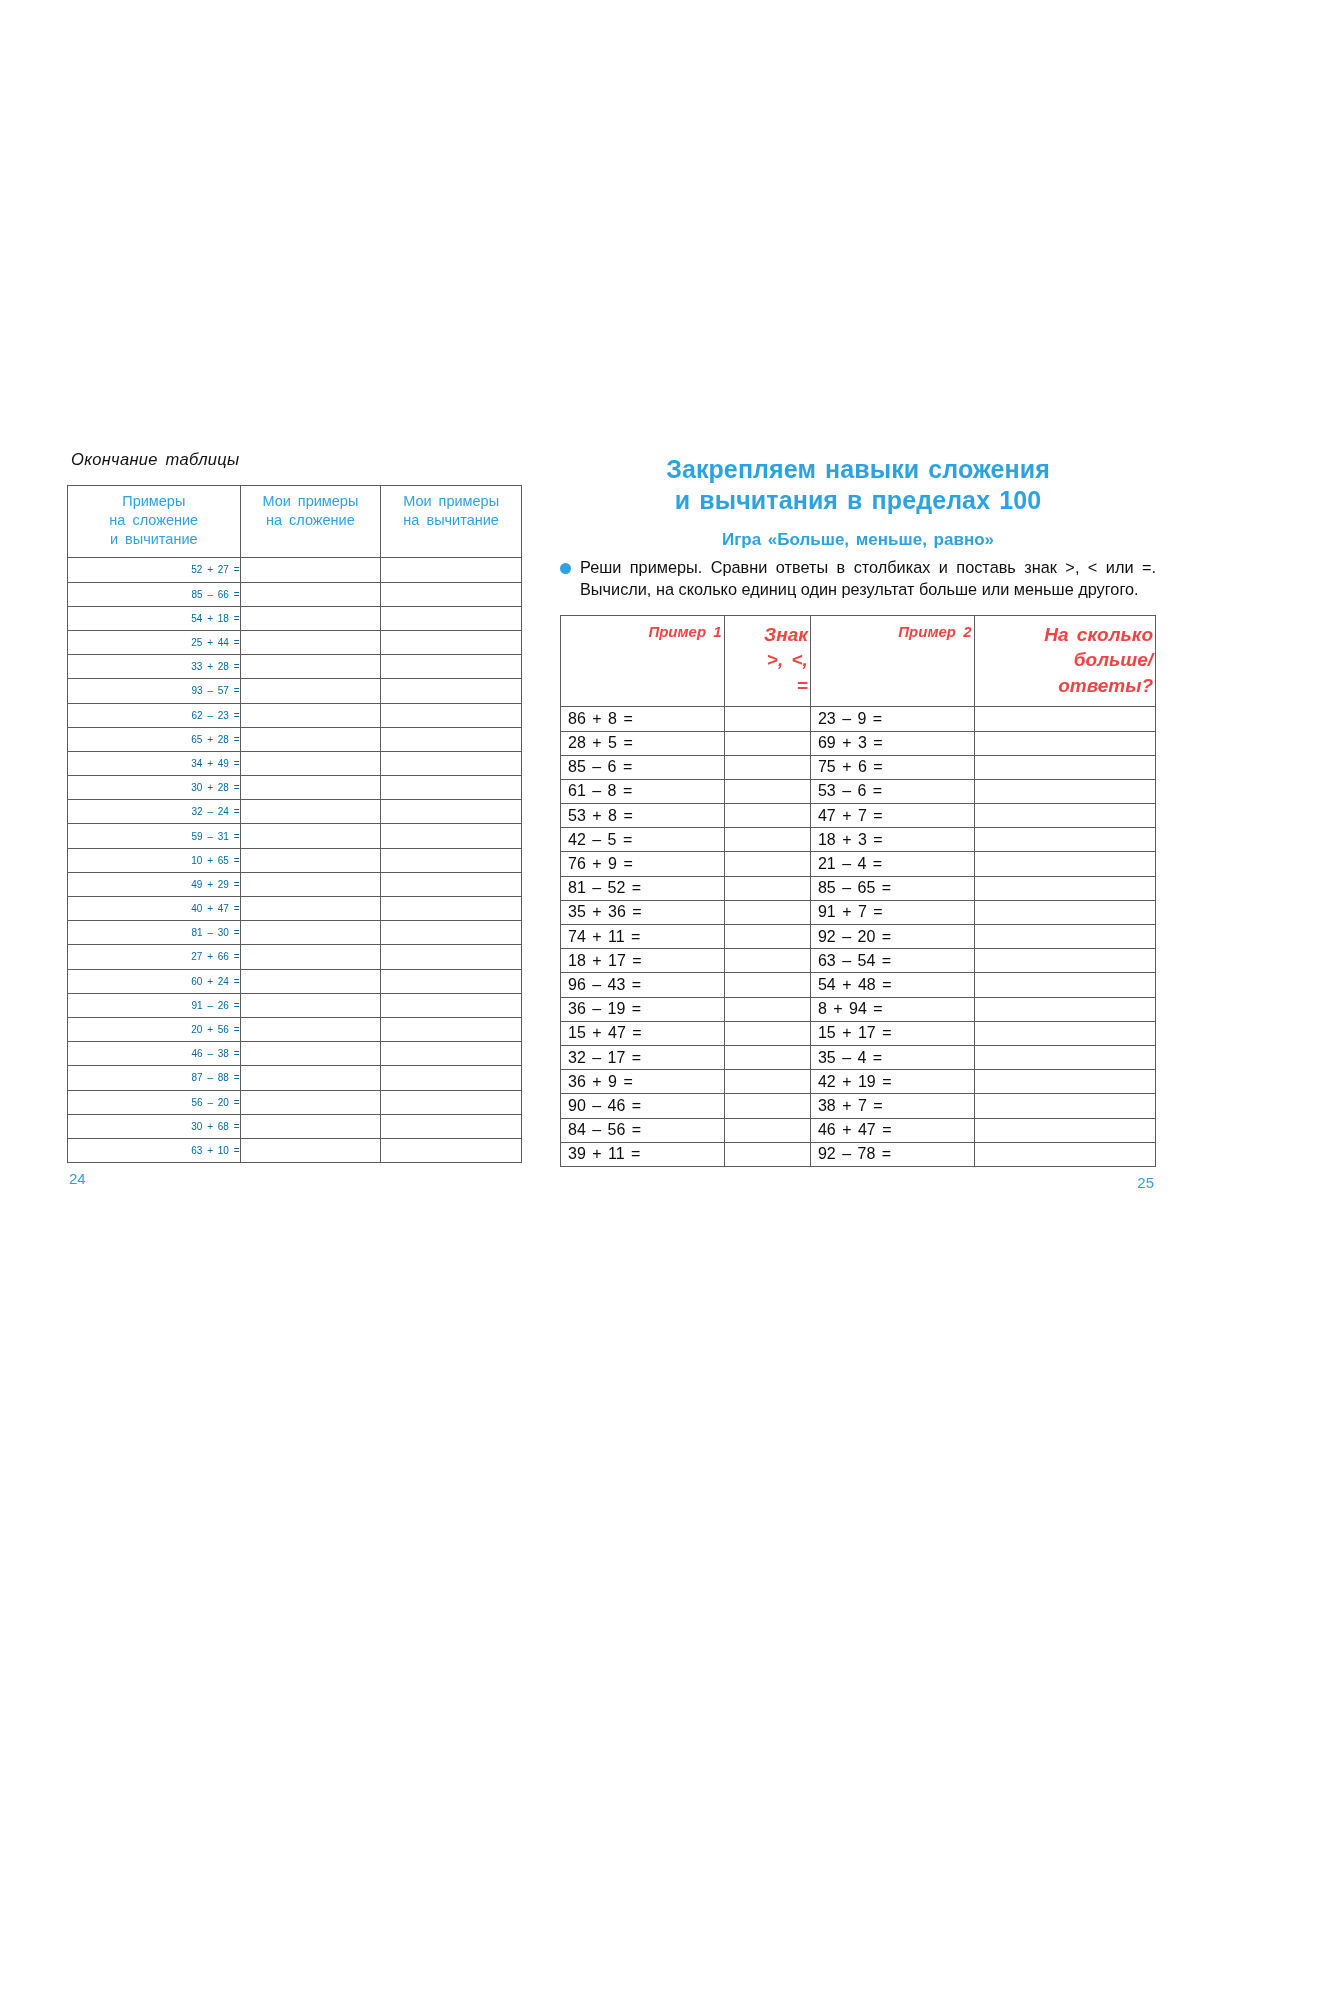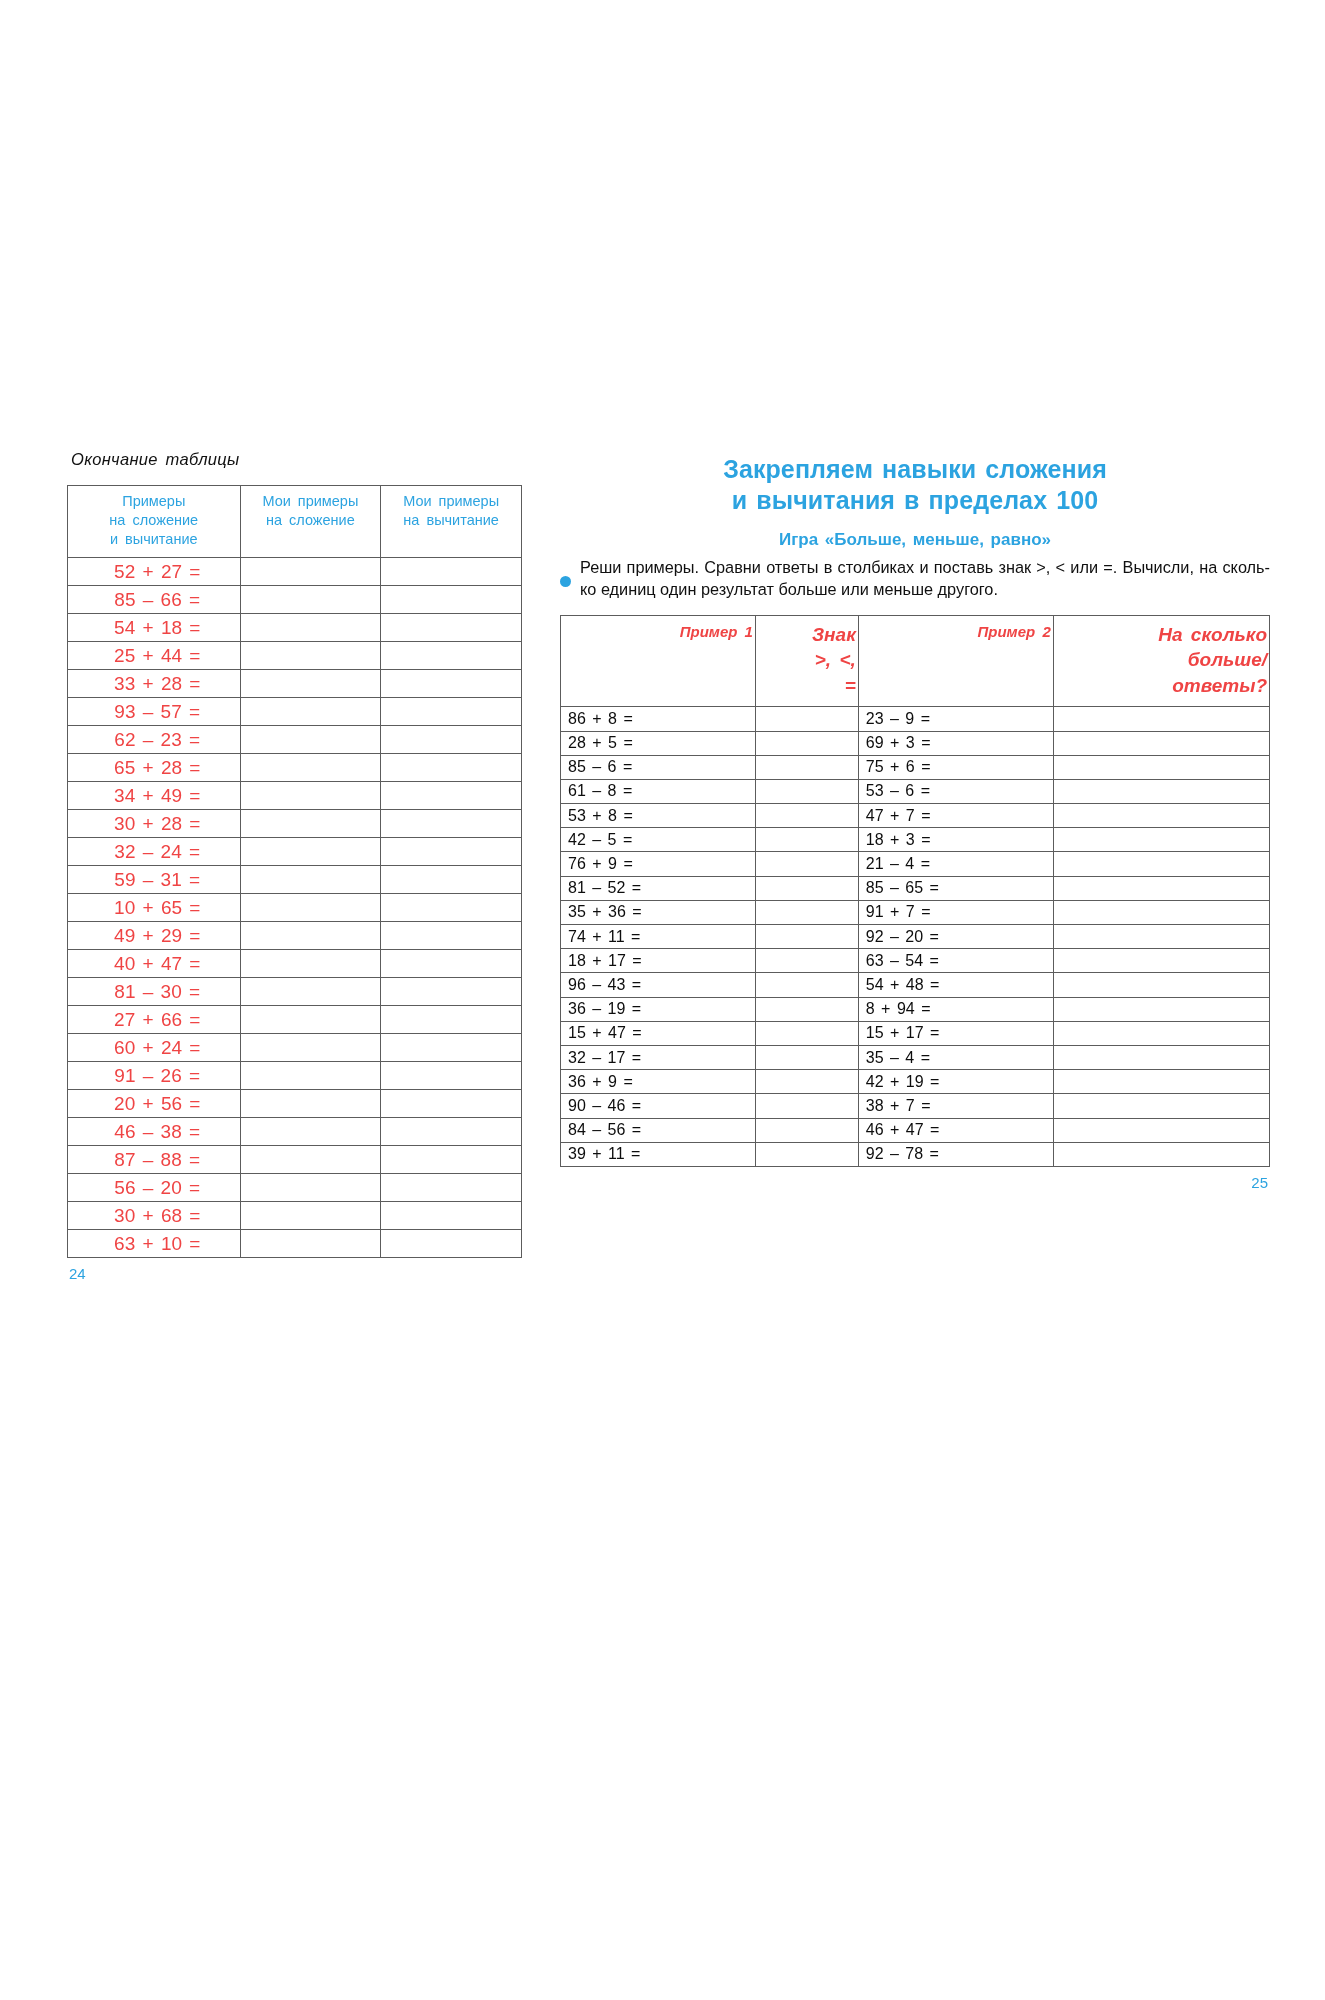--- a/index.html
+++ b/index.html
@@ -58,23 +58,23 @@
     text-align: center;
     font-weight: 400;
     word-spacing: 3px;
     padding: 6px 2px 8px 2px !important;
     vertical-align: top;
     margin-top: 44px;
   }
   .hdr .ln { display: block; white-space: nowrap; }
 
   .cellexpr {
-    font-size: 19px;
-    color: #ef4444;
-    text-align: center;
+    font-size: 10px;
+    color: #0369a1;
+    text-align: right;
     padding: 2.5px 0 2.5px 7px !important;
     height: 24.2px;
     white-space: nowrap;
     word-spacing: 2px;
   }
   .cellblank {
     height: 24.2px;
   }
 
   .pagenum {
@@ -83,21 +83,21 @@
     margin-top: 7px;
   }
   .pagenum.left { text-align: left; padding-left: 2px; }
   .pagenum.right { text-align: right; padding-right: 2px; }
 
   
   .page-right {
     position: absolute;
     left: 560px;
     top: 450px;
-    width: 710px;
+    width: 596px;
   }
   .title {
     color: #2ca3e0;
     font-weight: bold;
     font-size: 25px;
     line-height: 1.24;
     text-align: center;
     letter-spacing: 0.1px;
     word-spacing: 2px;
     margin: 4px 0 0 0;
@@ -106,21 +106,21 @@
   .subtitle {
     color: #2ca3e0;
     font-weight: bold;
     font-size: 17px;
     text-align: center;
     margin: 14px 0 6px 0;
     word-spacing: 2px;
   }
   .task {
     display: flex;
-    align-items: center;
+    align-items: flex-start;
     margin: 6px 0 14px 0;
   }
   .bullet {
     width: 11px;
     height: 11px;
     border-radius: 50%;
     background: #2ca3e0;
     flex: 0 0 auto;
     margin-top: 7px;
     margin-right: 9px;

